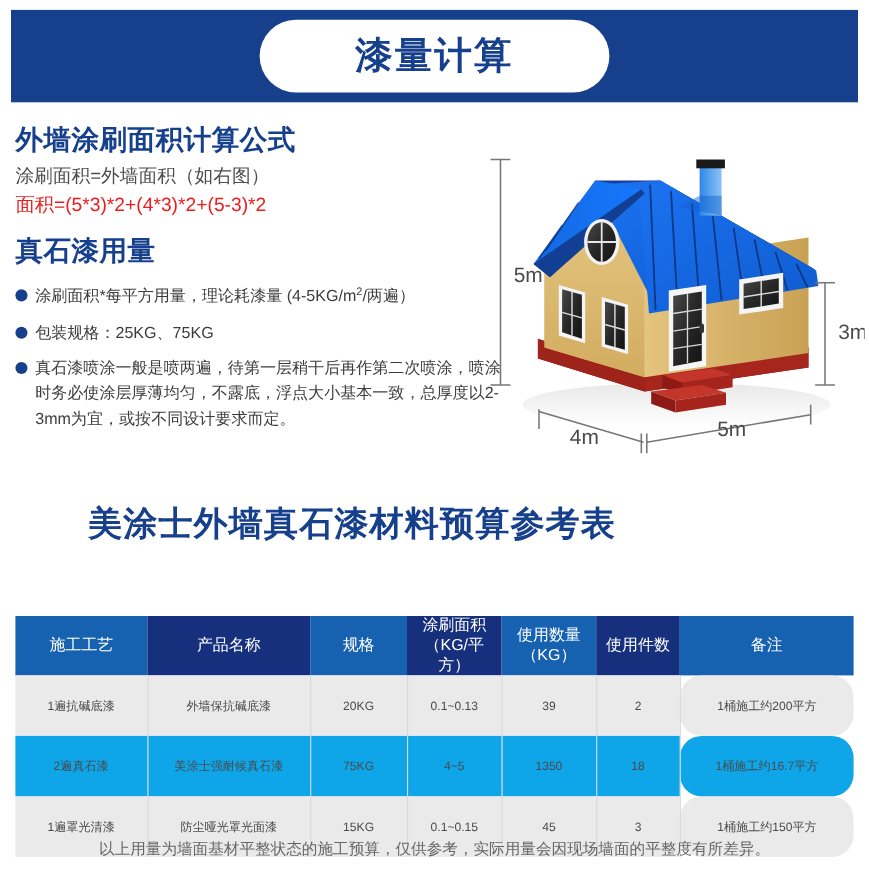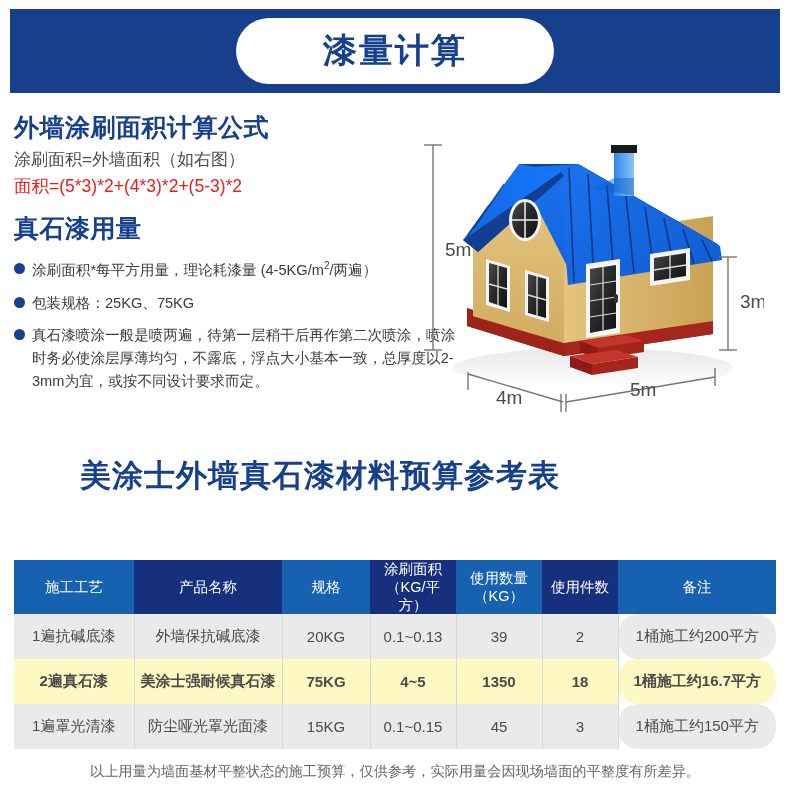--- a/index.html
+++ b/index.html
@@ -51,21 +51,21 @@
     flex: 0 0 auto;
     width: 11px; height: 11px; border-radius: 50%;
     background: #16408c; margin-top: 5px; margin-right: 7px;
   }
   .bullet-text {
     color: #3c3c3c; font-size: 14.6px; line-height: 1.55; flex: 1 1 auto;
   }
   .bullet-text sup { font-size: 10px; vertical-align: super; }
 
   
-  .house-wrap { position: absolute; left: 418px; top: 128px; width: 346px; height: 300px; }
+  .house-wrap { position: absolute; left: 440px; top: 128px; width: 346px; height: 300px; }
   .house-svg { display: block; }
 
   
   .table-title-wrap {
     position: absolute; left: 0; top: 455px; width: 640px; text-align: center;
   }
   .table-title {
     color: #16408c; font-size: 31px; font-weight: bold; letter-spacing: 1px;
   }
   .table-subtitle {
@@ -77,26 +77,26 @@
   table.budget {
     width: 762px; border-collapse: collapse; table-layout: fixed;
   }
   table.budget th {
     height: 44px; color: #ffffff; font-size: 14.5px; font-weight: normal;
     text-align: center; line-height: 1.25; padding: 0 2px;
   }
   table.budget th.hb-a { background: #1762b0; }
   table.budget th.hb-b { background: #17307d; }
   table.budget td {
-    height: 45px; text-align: center; font-size: 15px; color: #4a4a4a;
+    height: 55px; text-align: center; font-size: 11px; color: #4a4a4a;
     border-left: 1px solid #d8d8d8; border-right: 1px solid #d8d8d8;
     padding: 0 2px;
   }
   table.budget tr.row-odd td { background: #eaeaea; }
-  table.budget tr.row-even td { background: #fef9c3; font-weight: bold; }
+  table.budget tr.row-even td { background: #0ea5e9; }
   table.budget td:first-child { border-left: none; }
   table.budget td:last-child { border-right: none; border-radius: 20px; }
   .th-l2 { display: block; }
 
   .table-footnote {
     position: absolute; left: 0; top: 762px; width: 790px;
     text-align: center; font-size: 14.2px; color: #666666;
   }
 
   .col1 { width: 120px; }

